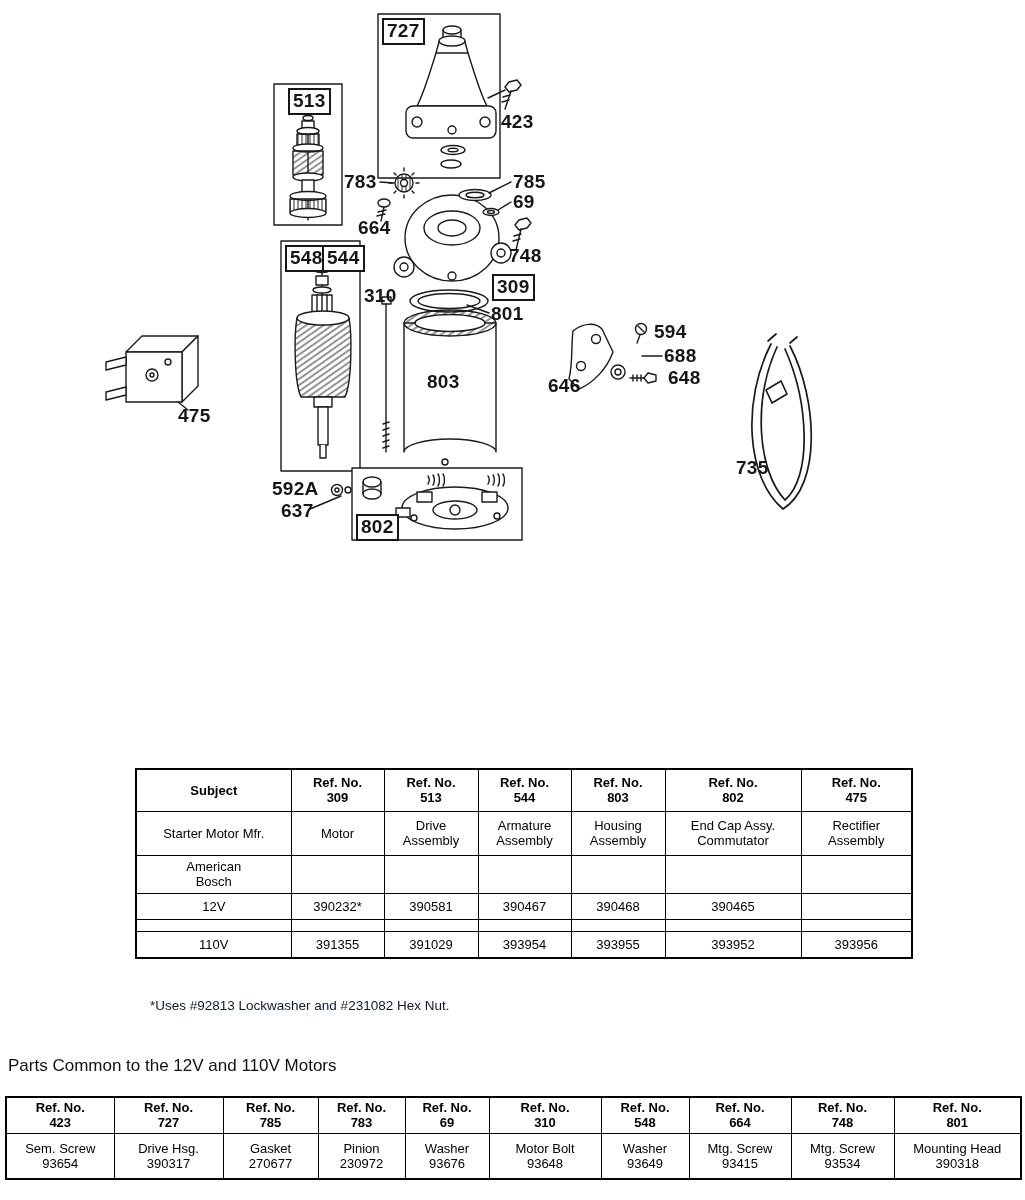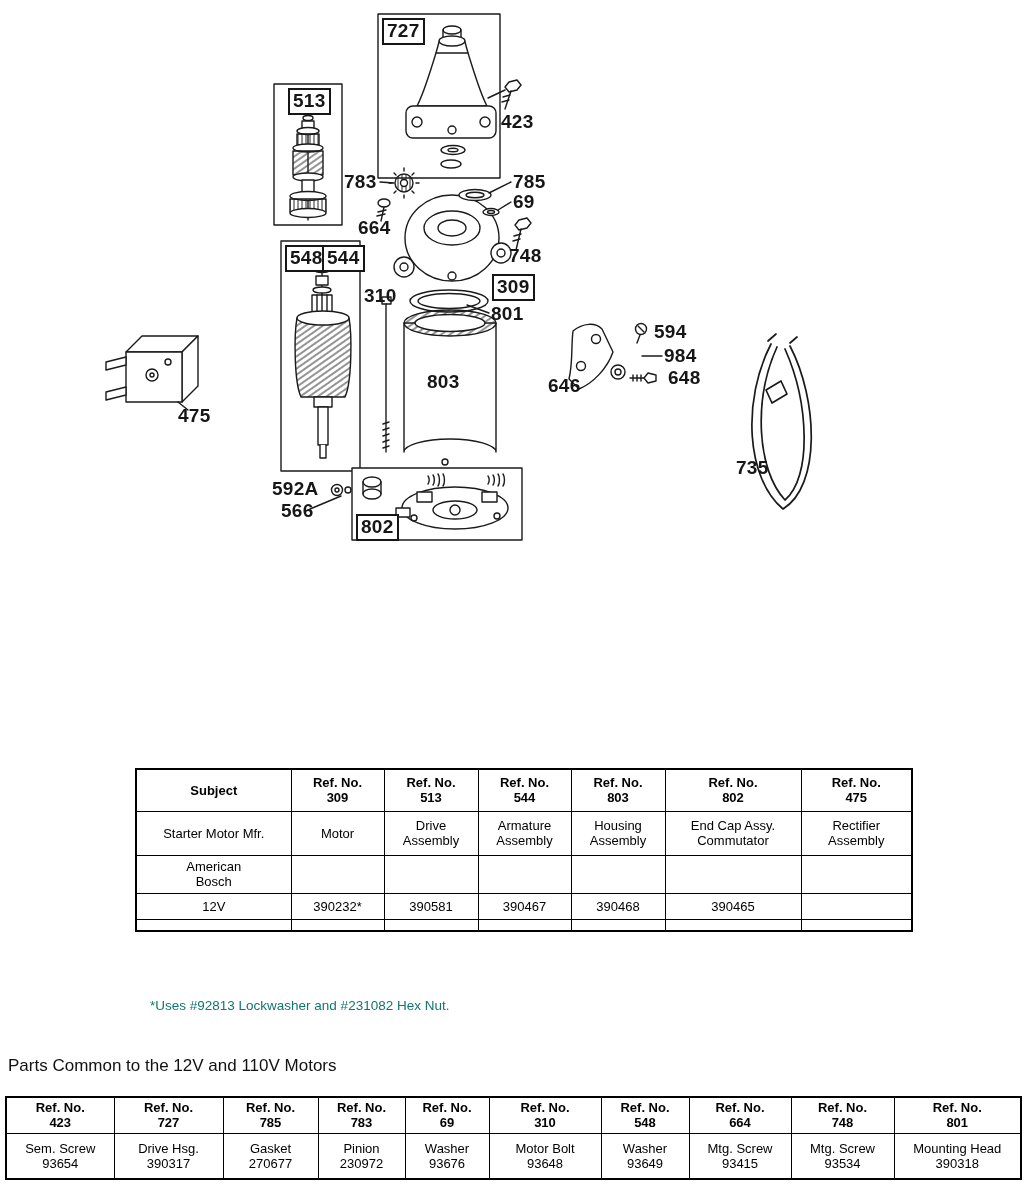--- a/index.html
+++ b/index.html
@@ -28,21 +28,21 @@
   #main-table tbody tr:nth-child(1) td { height:44px; }
   #main-table tbody tr:nth-child(2) td { height:38px; }
   #main-table tbody tr:nth-child(3) td { height:26px; }
   #main-table tbody tr.spacer td { height:12px; padding:0; }
   #main-table tbody tr:nth-child(5) td { height:27px; }
 
   #parts-table { position:absolute; left:5px; top:1096px; width:1015px; border:2px solid #000; }
   #parts-table thead th { height:36px; }
   #parts-table tbody td { height:46px; }
 
-  #footnote { position:absolute; left:150px; top:998px; font-size:13.5px; color:#0f766e; }
+  #footnote { position:absolute; left:150px; top:998px; font-size:13.5px; color:#0f172a; }
   #section-heading { position:absolute; left:8px; top:1056px; font-size:17px; color:#111; }
 </style>
 </head>
 <body>
 
 <div id="page">
 
   <svg id="diagram" width="1025" height="560" viewBox="0 0 1025 560">
     <defs>
       <pattern id="hatchDiag" patternUnits="userSpaceOnUse" width="5" height="5" patternTransform="rotate(55)">
@@ -247,27 +247,27 @@
       <div class="callout" style="left: 513px; top: 172px;">785</div>
       <div class="callout" style="left: 513px; top: 192px;">69</div>
       <div class="callout" style="left: 509px; top: 246px;">748</div>
       <div class="callout boxed" style="left: 492px; top: 274px;">309</div>
       <div class="callout" style="left: 491px; top: 304px;">801</div>
       <div class="callout boxed" style="left: 285px; top: 245px;">548</div>
       <div class="callout boxed" style="left: 322px; top: 245px;">544</div>
       <div class="callout" style="left: 364px; top: 286px;">310</div>
       <div class="callout" style="left: 427px; top: 372px;">803</div>
       <div class="callout" style="left: 654px; top: 322px;">594</div>
-      <div class="callout" style="left: 664px; top: 346px;">984</div>
+      <div class="callout" style="left: 664px; top: 346px;">688</div>
       <div class="callout" style="left: 668px; top: 368px;">648</div>
       <div class="callout" style="left: 548px; top: 376px;">646</div>
       <div class="callout" style="left: 178px; top: 406px;">475</div>
       <div class="callout" style="left: 736px; top: 458px; text-align: center;">735</div>
       <div class="callout" style="left: 272px; top: 479px;">592A</div>
-      <div class="callout" style="left: 281px; top: 501px;">566</div>
+      <div class="callout" style="left: 281px; top: 501px;">637</div>
       <div class="callout boxed" style="left: 356px; top: 514px;">802</div>
     </div>
 
   <table id="main-table">
     <colgroup>
       <col style="width:155px">
         <col style="width:93px">
         <col style="width:94px">
       <col style="width:93px">
         <col style="width:94px">
@@ -326,20 +326,29 @@
           <td></td>
         </tr>
         <tr class="spacer">
           <td></td>
           <td></td>
           <td></td>
           <td></td>
           <td></td>
           <td></td>
           <td></td>
+        </tr>
+        <tr>
+          <td>110V</td>
+          <td>391355</td>
+          <td>391029</td>
+          <td>393954</td>
+          <td>393955</td>
+          <td>393952</td>
+          <td>393956</td>
         </tr>
       </tbody>
   </table>
 
   <div id="footnote">*Uses #92813 Lockwasher and #231082 Hex Nut.</div>
 
   <div id="section-heading">Parts Common to the 12V and 110V Motors</div>
 
   <table id="parts-table">
     <colgroup>

